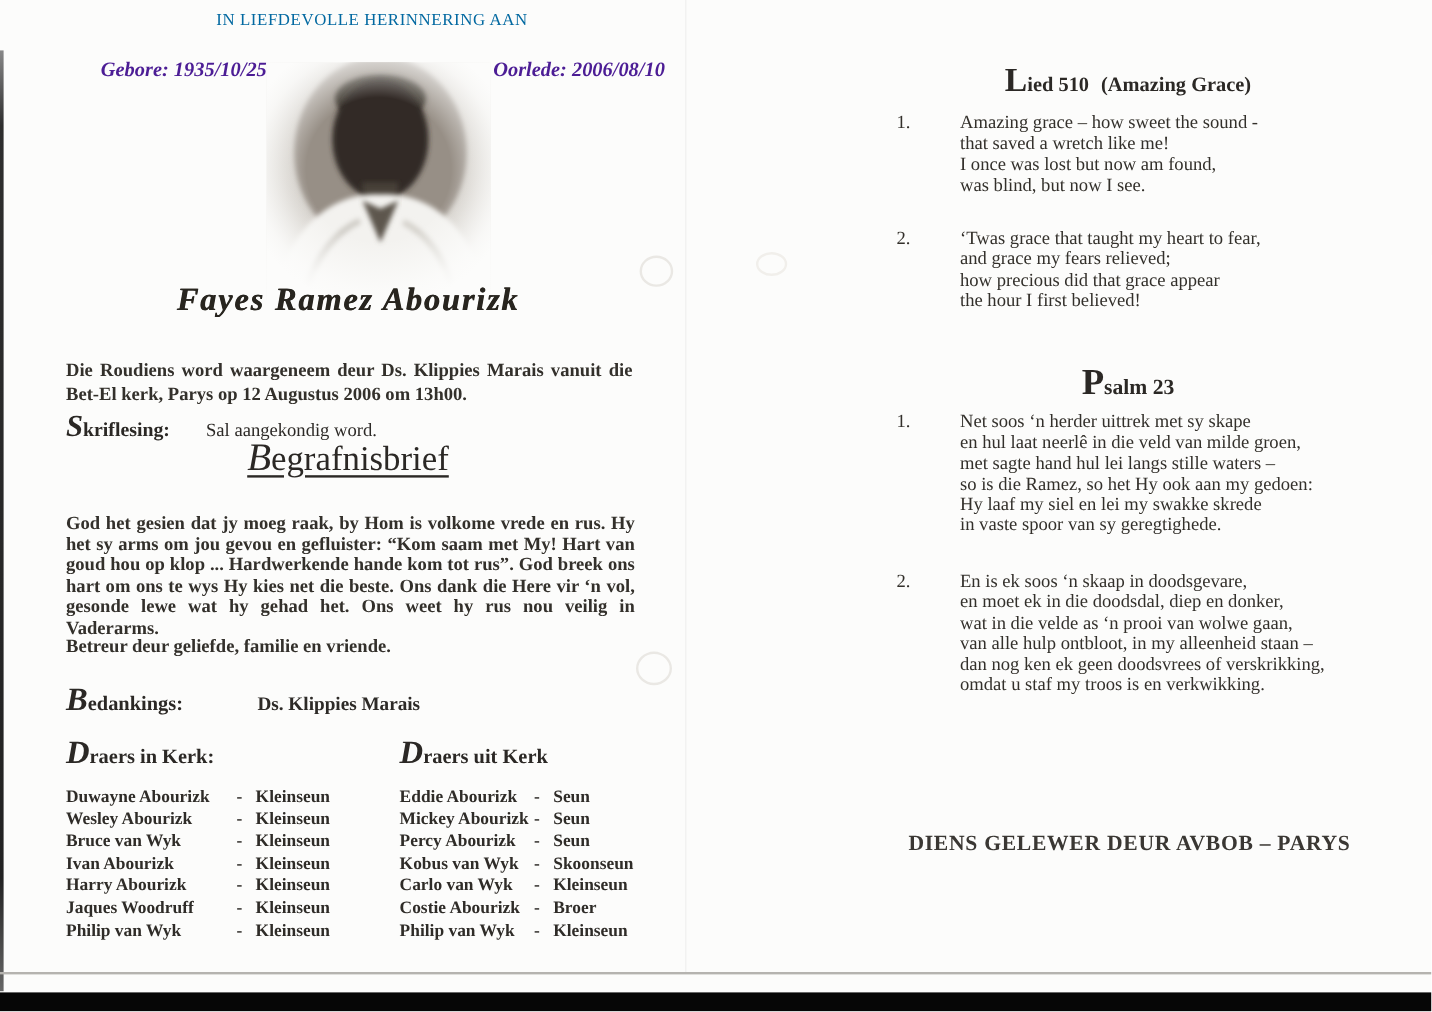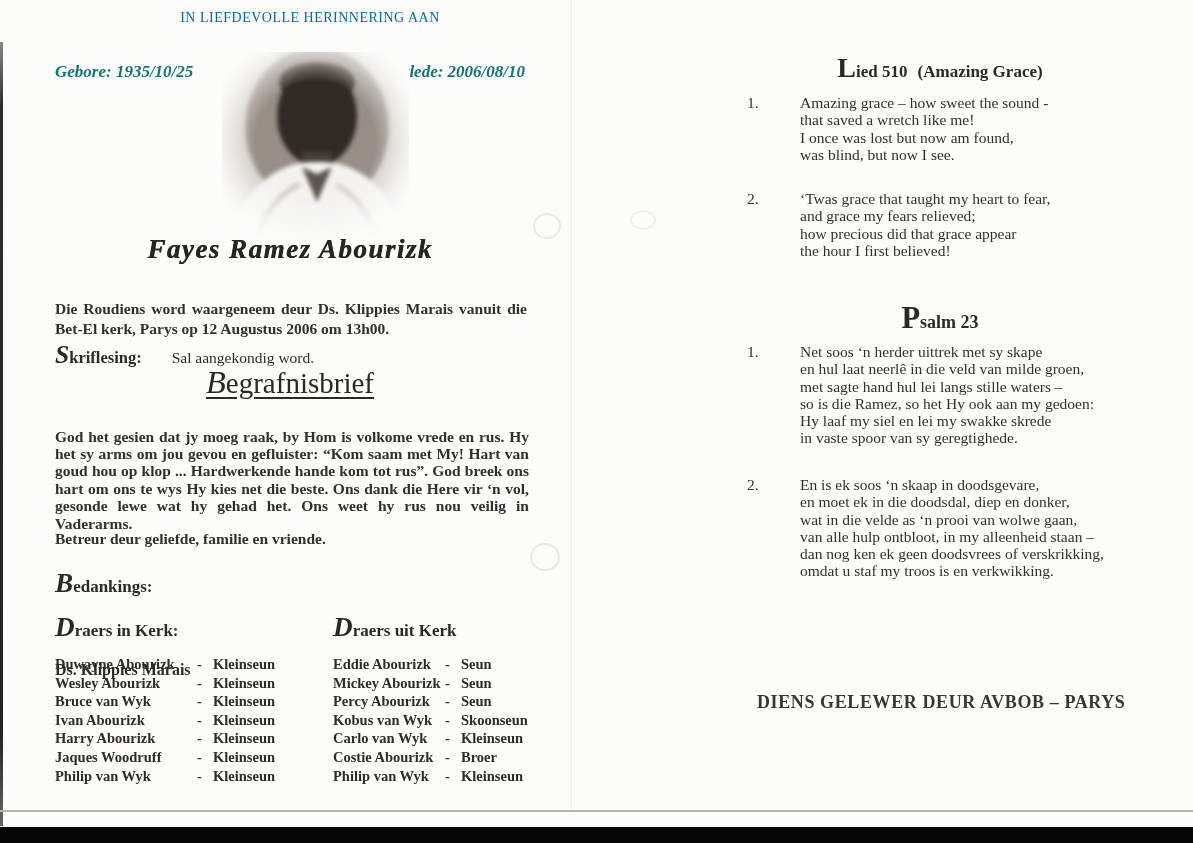--- a/index.html
+++ b/index.html
@@ -7,21 +7,21 @@
     position:relative;width:1193px;height:843px;overflow:hidden;
     background:#fcfcfb;
     font-family:"Liberation Serif","DejaVu Serif",serif;
     color:#2d2a27;
   }
   .abs{position:absolute;}
 
   
   .memorial-header{left:60px;top:10px;width:500px;text-align:center;
     font-size:14px;letter-spacing:.5px;color:#0369a1;}
-  .date-label{top:62px;font-style:italic;font-weight:700;font-size:17px;color:#0f766e;}
+  .date-label{top:48px;font-style:italic;font-weight:700;font-size:17px;color:#4c1d95;margin-left:29px;}
   .born{left:55px;} .died{left:382px;}
 
   .photo{left:222px;top:52px;width:187px;height:198px;}
   .photo .vignette{position:absolute;inset:0;
     background:radial-gradient(ellipse 62% 58% at 50% 45%,
       rgba(255,255,255,0) 52%,rgba(252,252,251,.85) 88%,#fcfcfb 100%);}
 
   .deceased-name{left:40px;top:234px;width:500px;text-align:center;
     font-size:27px;font-weight:700;font-style:italic;letter-spacing:1.5px;color:#28251f;
     text-shadow:.4px 0 0 #28251f;}
@@ -37,21 +37,21 @@
 
   .bb-title{left:40px;top:364px;width:500px;text-align:center;
     font-size:29px;text-decoration:underline;text-underline-offset:4px;color:#2b2825;}
   .bb-title::first-letter{font-style:italic;font-size:1.12em;}
 
   .bb-text{left:55px;top:412px;width:474px;
     font-size:15.5px;line-height:17.4px;text-align:justify;font-weight:600;color:#33302b;}
 
   .mourned{left:55px;top:530px;font-size:15.5px;font-weight:600;color:#33302b;}
 
-  .bedankings-row{left:55px;top:568px;display:flex;align-items:baseline;gap:62px;flex-direction:column;}
+  .bedankings-row{left:55px;top:568px;display:flex;align-items:baseline;gap:62px;}
   .big-lead{font-weight:700;font-size:17px;color:#2b2825;}
   .big-lead::first-letter{font-size:1.6em;font-style:italic;}
   .bedankings-value{font-weight:700;font-size:16px;}
 
   .draers-header{top:612px;font-weight:700;font-size:17px;color:#2b2825;}
   .draers-header::first-letter{font-size:1.6em;font-style:italic;}
   .draers-in-h{left:55px;} .draers-uit-h{left:333px;}
 
   .bearer-list{top:655px;display:grid;row-gap:0;}
   .bearer-list .row{display:grid;line-height:18.6px;font-weight:700;

